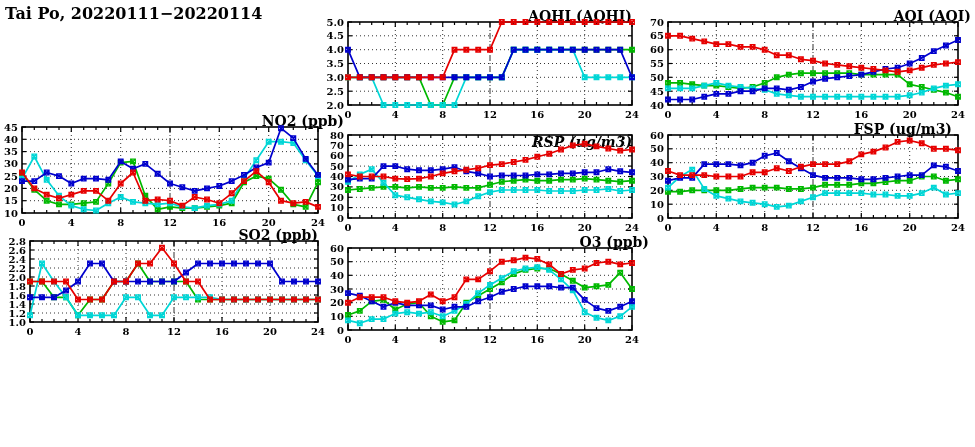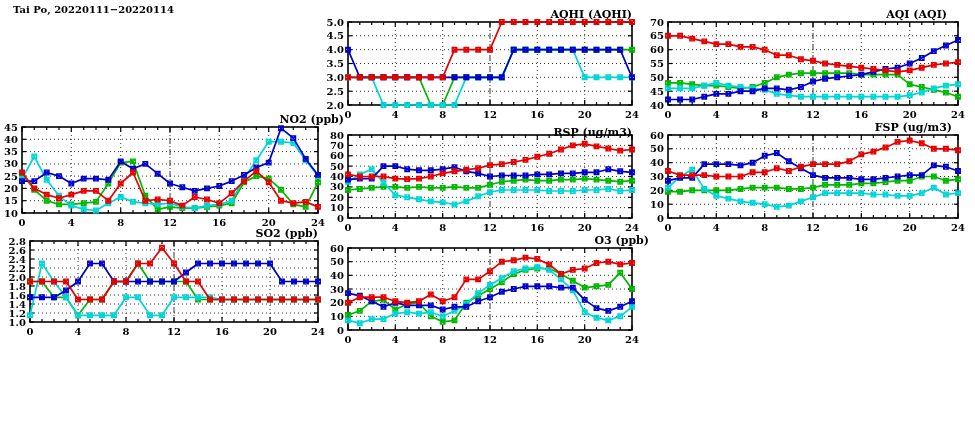--- a/index.html
+++ b/index.html
@@ -1,31 +1,31 @@
 <!DOCTYPE html>
 <html><head>
 <meta charset="utf-8">
 <style>
   html,body{margin:0;padding:0;background:#ffffff;}
   #screen{position:relative;width:975px;height:447px;background:#ffffff;overflow:hidden;
           font-family:"DejaVu Serif",serif;}
-  .page-title{position:absolute;left:5px;top:4px;font-weight:bold;font-size:10px;color:#000;white-space:nowrap;margin-left:8px;}
-  .chart-title{position:absolute;font-weight:bold;font-size:11px;color:#000;white-space:nowrap;}
+  .page-title{position:absolute;left:5px;top:4px;font-weight:bold;font-size:16px;color:#000;white-space:nowrap;}
+  .chart-title{position:absolute;font-weight:bold;font-size:14px;color:#000;white-space:nowrap;}
   svg text{font-family:"DejaVu Serif",serif;font-weight:bold;font-size:10px;fill:#000;}
 </style>
 </head>
 <body>
 
 <div id="screen">
   <div class="page-title">Tai Po, 20220111−20220114</div>
 
   <div class="chart-title" style="right:343px;top:8px;">AQHI (AQHI)</div>
-  <div class="chart-title" style="right:28px;top:8px;">AQI (AQI)</div>
+  <div class="chart-title" style="right:4px;top:8px;">AQI (AQI)</div>
   <div class="chart-title" style="right:631px;top:113px;">NO2 (ppb)</div>
-  <div class="chart-title" style="right:343px;top:126px;">RSP (ug/m3)</div>
+  <div class="chart-title" style="right:343px;top:134px;font-style:italic;">RSP (ug/m3)</div>
   <div class="chart-title" style="right:23px;top:121px;">FSP (ug/m3)</div>
   <div class="chart-title" style="right:657px;top:227px;">SO2 (ppb)</div>
   <div class="chart-title" style="right:326px;top:234px;">O3 (ppb)</div>
 
   <svg id="charts-canvas" width="975" height="447" viewBox="0 0 975 447" style="position:absolute;left:0;top:0;">
       <g>
         <line x1="348" y1="91.2" x2="632" y2="91.2" stroke="#333" stroke-width="1" stroke-dasharray="1,3"></line>
         <line x1="348" y1="77.3" x2="632" y2="77.3" stroke="#333" stroke-width="1" stroke-dasharray="1,3"></line>
         <line x1="348" y1="63.5" x2="632" y2="63.5" stroke="#333" stroke-width="1" stroke-dasharray="1,3"></line>
         <line x1="348" y1="49.7" x2="632" y2="49.7" stroke="#333" stroke-width="1" stroke-dasharray="1,3"></line>

